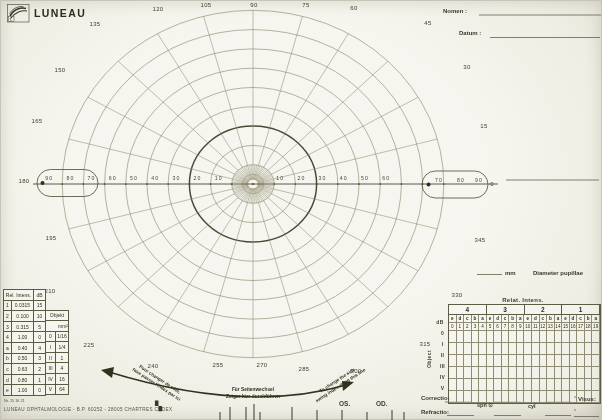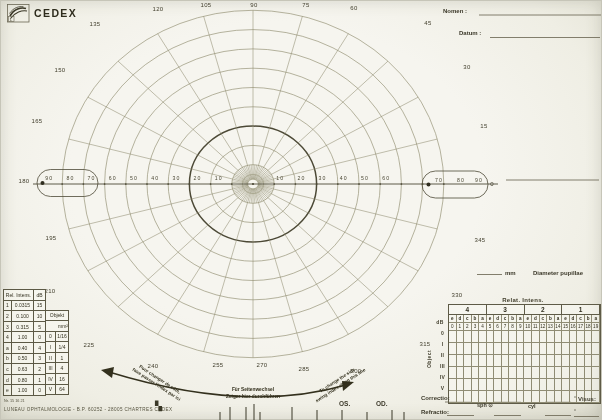--- a/index.html
+++ b/index.html
@@ -175,21 +175,21 @@
     </svg>
 
   <svg class="abs" style="left:6px;top:3px" width="24" height="20" viewBox="0 0 24 20">
     <rect x="0.5" y="0.5" width="21.5" height="17.5" fill="none" stroke="#6a6754" stroke-width="0.8"></rect>
     <path d="M3,12 C7,5 14,3 19,4.5" stroke="#3a3726" fill="none" stroke-width="1.7"></path>
     <path d="M3.5,14.5 C8,8 15,6 20,7" stroke="#3a3726" fill="none" stroke-width="1.1"></path>
     <path d="M2.5,9.5 C6.5,3.5 12,2 16.5,2.8" stroke="#3a3726" fill="none" stroke-width="0.8"></path>
     <rect x="1.5" y="12.5" width="5.5" height="5" fill="none" stroke="#6a6754" stroke-width="0.6"></rect>
     <text x="4.2" y="16.8" font-size="4" fill="#3a3726" text-anchor="middle">L</text>
   </svg>
-  <div id="brand" class="abs">CEDEX</div>
+  <div id="brand" class="abs">LUNEAU</div>
 
   <div class="small b" style="left:442px;top:7px">Nomen :</div>
   <div class="small b" style="left:458px;top:29px">Datum :</div>
 
   <div class="small b" style="left:504px;top:269px">mm</div>
   <div class="small b" style="left:532px;top:269px">Diameter pupillae</div>
 
   <div class="lbl b" style="left:522px;top:299px;font-size:6px">Relat. Intens.</div>
   <div id="itbl">
       <div class="irow">

